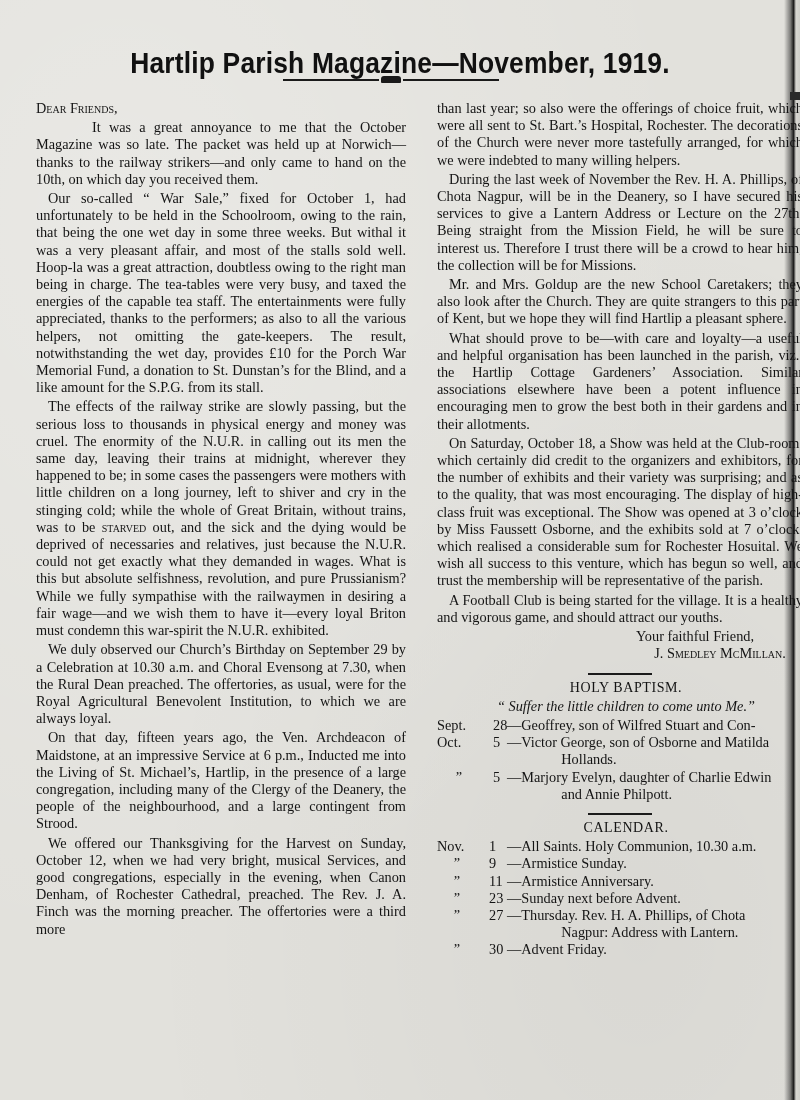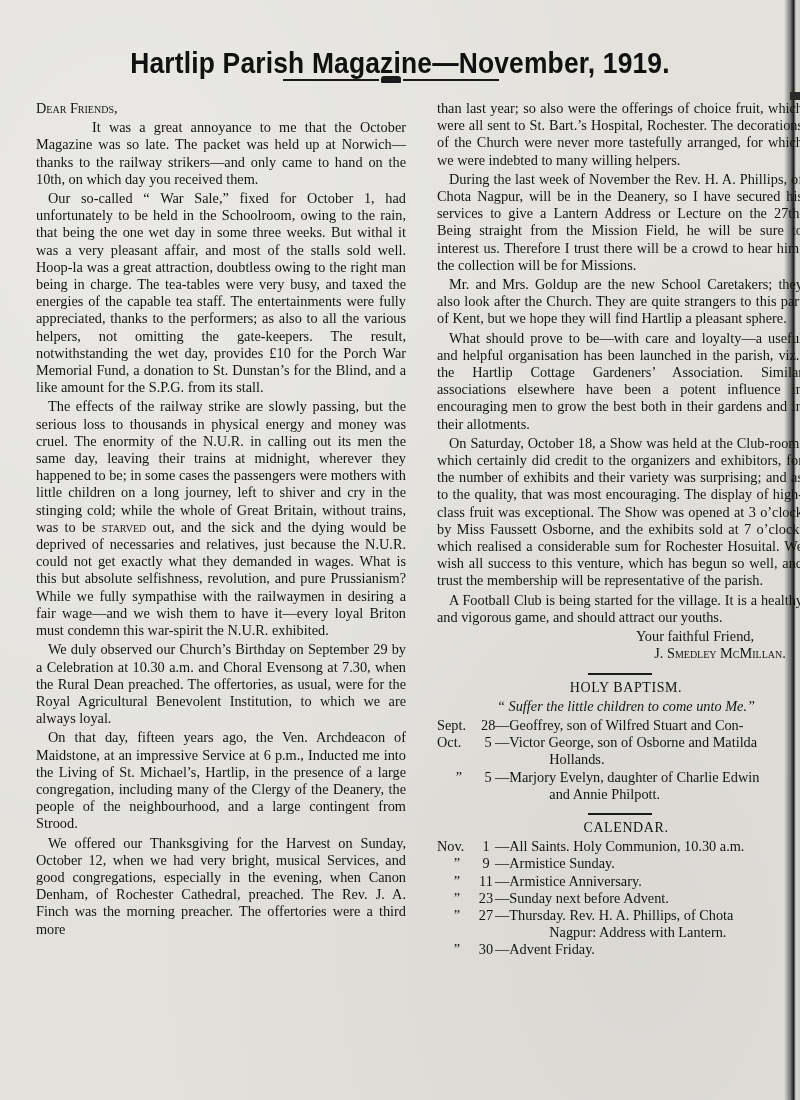--- a/index.html
+++ b/index.html
@@ -49,21 +49,21 @@
   .first-para { text-indent: 56px !important; }
   .sc { font-variant: small-caps; }
   .signoff { text-align: center; margin: 2px 0 0 0; }
   .signoff .l1 { padding-left: 150px; }
   .signoff .l2 { padding-left: 200px; font-variant: small-caps; }
   .rule { width: 64px; height: 2px; background: #1a1a1a; margin: 10px auto 4px auto; }
   .section-title { text-align: center; font-size: 14px; letter-spacing: 0.6px; margin: 0; }
   .quote { text-align: center; font-style: italic; margin: 0; }
   .entry { display: flex; text-align: left; }
   .entry .month { width: 38px; flex: none; }
-  .entry .day { width: 16px; flex: none; text-align: center; }
+  .entry .day { width: 16px; flex: none; text-align: left; margin-left: 12px; }
   .entry .dash { flex: none; }
   .entry .body { flex: 1; }
   .entry .wrap { padding-left: 40px; display: block; }
   .baptism .entry .month { width: 44px; }
   .baptism .entry .day { width: 14px; }
   .cal .entry .month { width: 40px; }
   .cal .entry .day { width: 18px; }
 </style>
 </head>
 <body>

